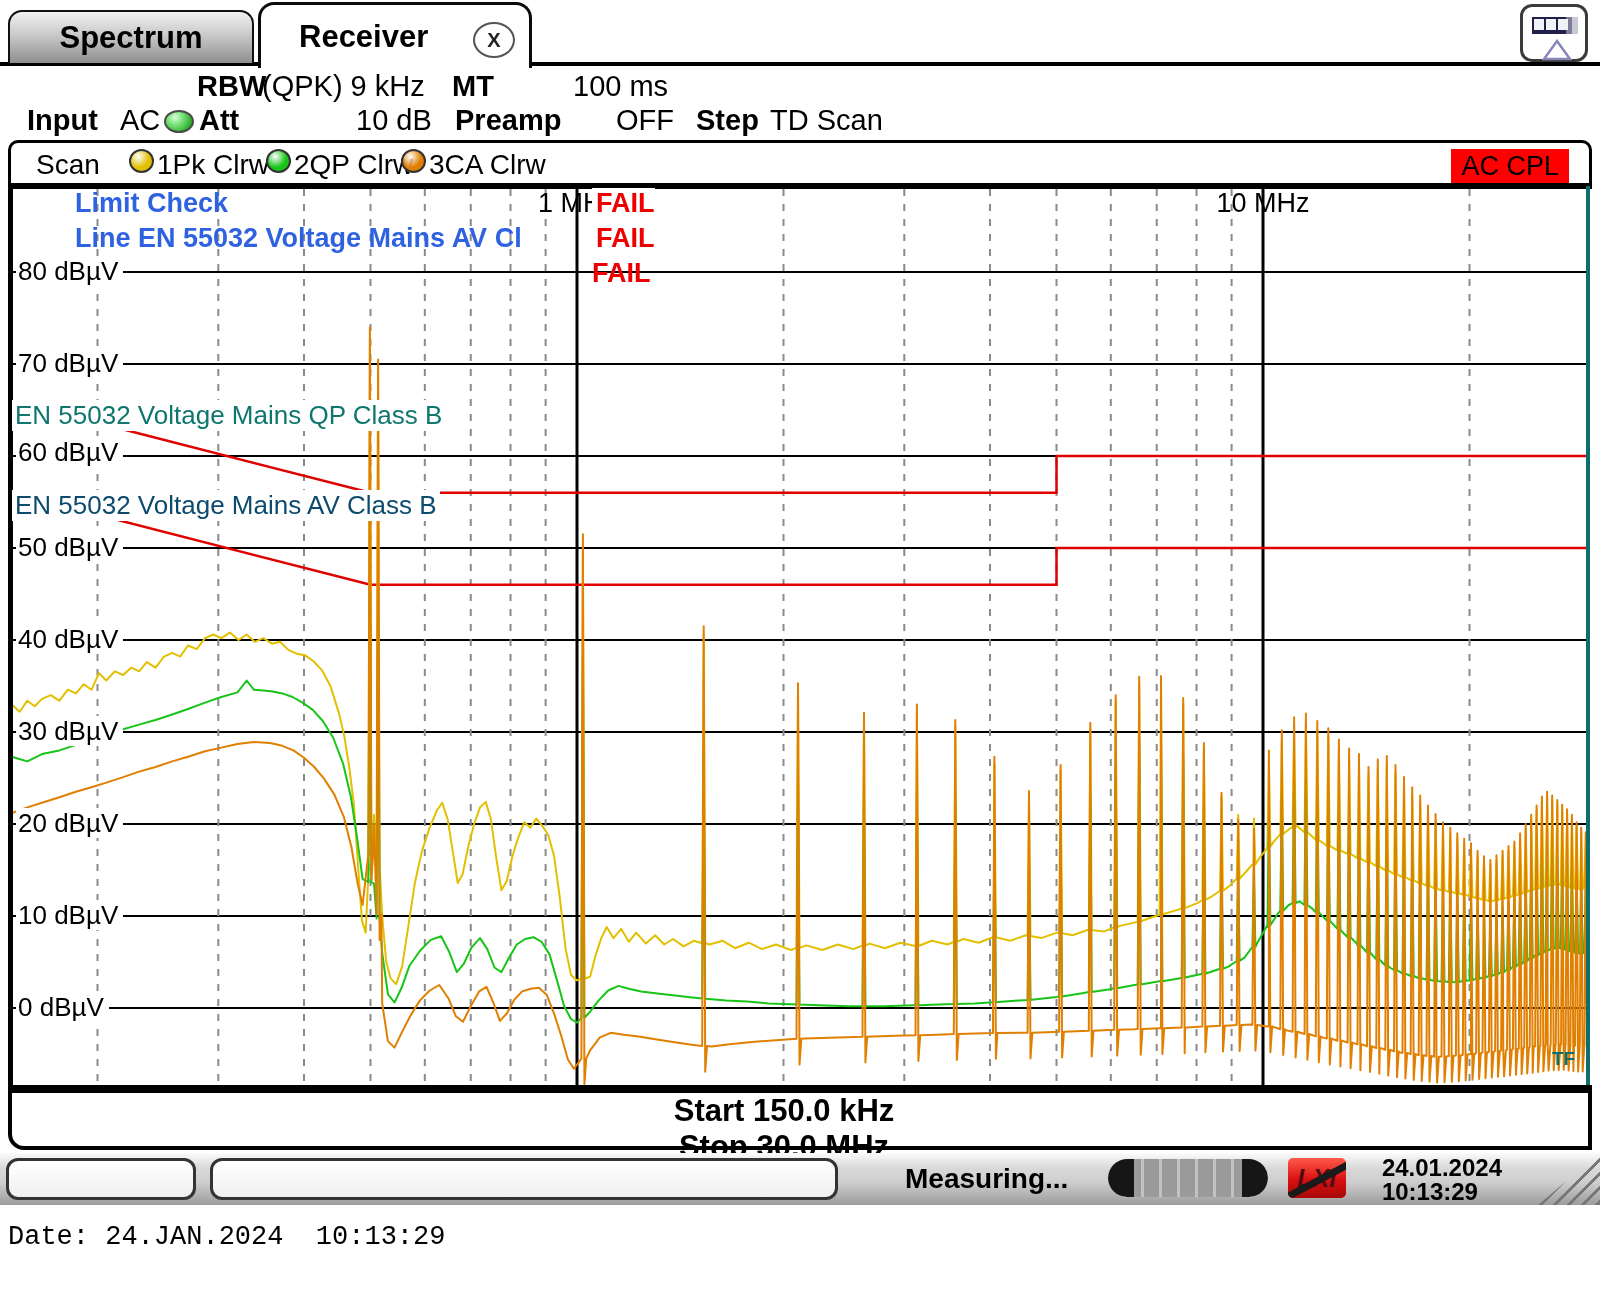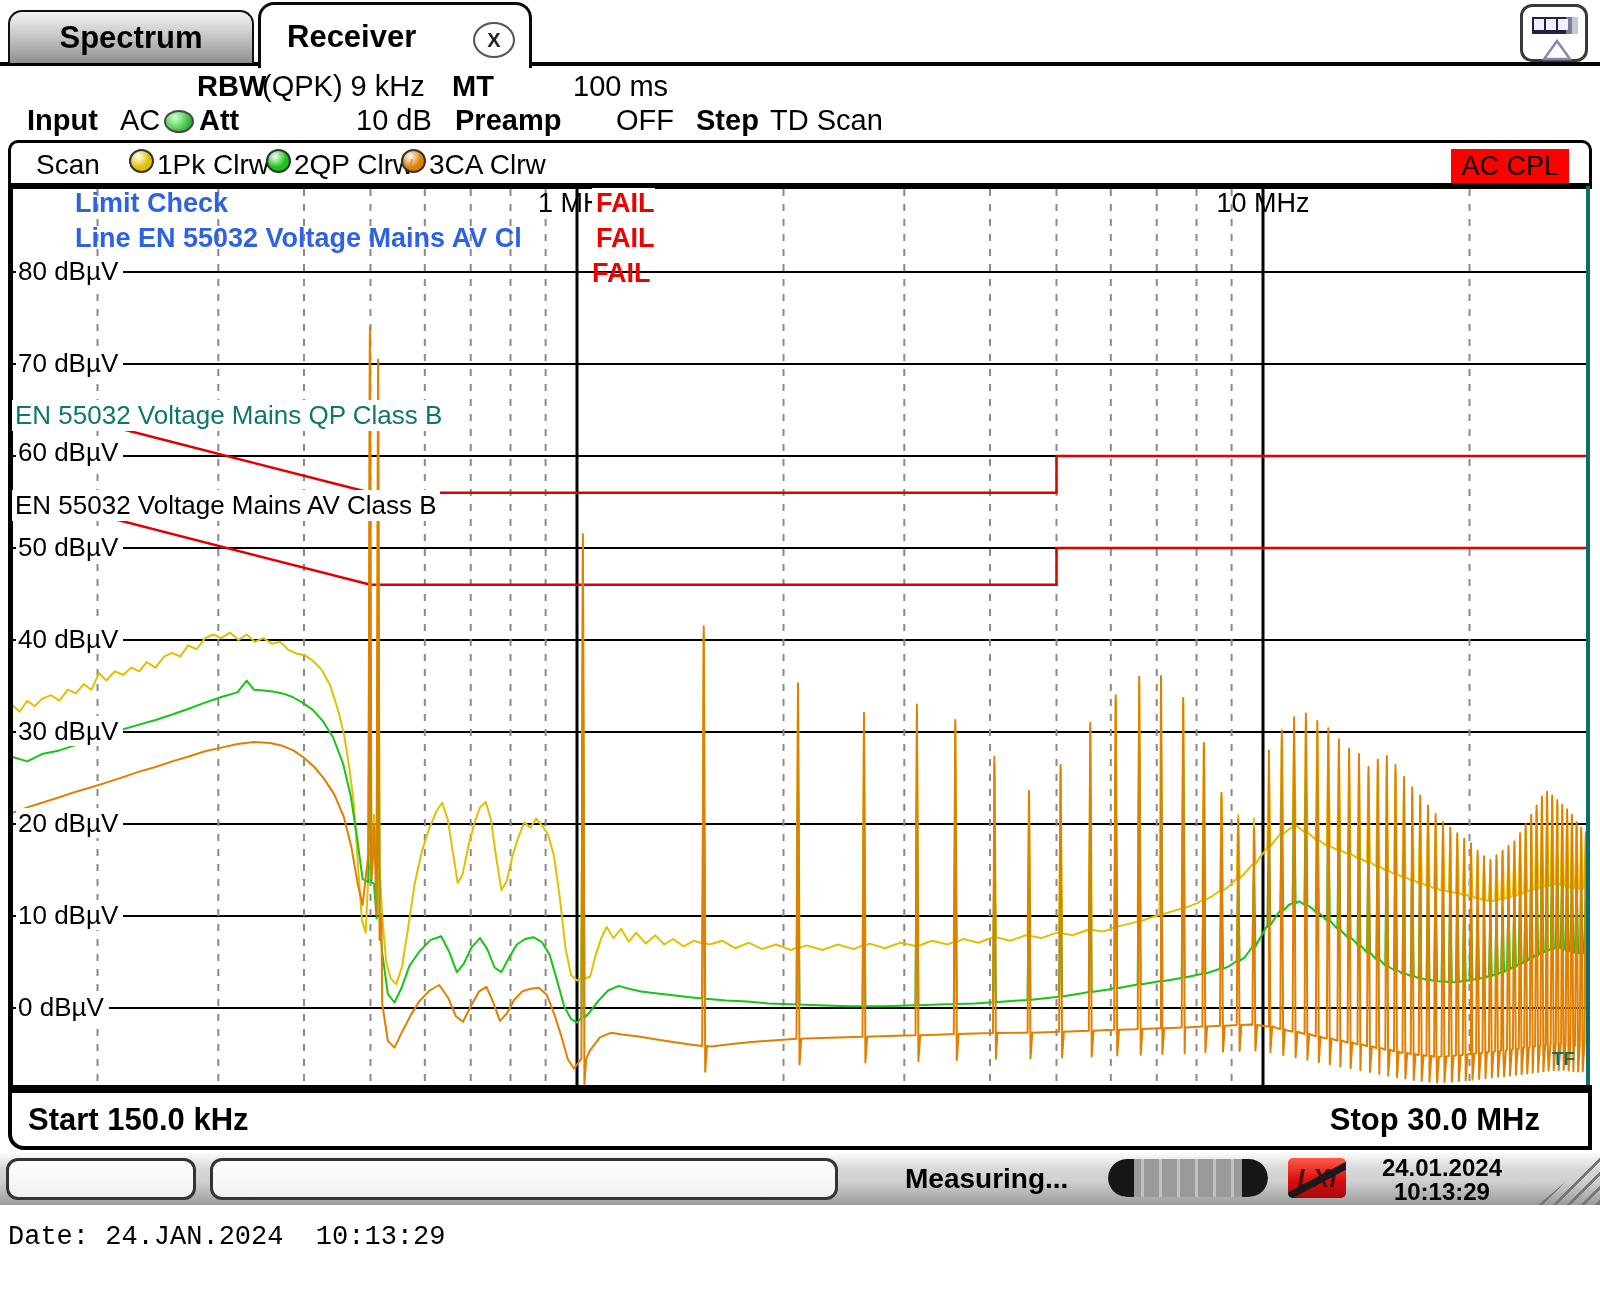--- a/index.html
+++ b/index.html
@@ -5,21 +5,21 @@
   html,body{margin:0;padding:0;background:#fff;}
   .stage{position:relative;width:1600px;height:1292px;background:#fff;overflow:hidden;
          font-family:"Liberation Sans", sans-serif;color:#000;}
   
   .tabline{position:absolute;left:0;top:62px;width:1600px;height:4px;background:#000;}
   .tab{position:absolute;box-sizing:border-box;display:flex;align-items:center;font-weight:bold;font-size:31px;}
   .tab-spectrum{left:8px;top:10px;width:246px;height:53px;border:2px solid #111;border-bottom:none;
       border-radius:14px 14px 0 0;background:linear-gradient(180deg,#f2f2f2 0%,#c9c9c9 45%,#8f8f8f 100%);
       justify-content:center;}
   .tab-receiver{left:258px;top:2px;width:274px;height:66px;border:3px solid #0a0a0a;border-bottom:none;
-      border-radius:16px 16px 0 0;background:#fff;z-index:3;padding-left:26px;}
+      border-radius:16px 16px 0 0;background:#fff;z-index:3;padding-left:38px;}
   .closebtn{position:absolute;right:14px;top:17px;width:38px;height:32px;border:2px solid #555;border-radius:50%;
       display:flex;align-items:center;justify-content:center;font-size:20px;font-weight:bold;color:#222;background:#fff;}
   .cornerbtn{position:absolute;left:1520px;top:4px;width:68px;height:58px;box-sizing:border-box;border:3px solid #3a3a3a;
       border-radius:12px;background:#fff;z-index:3;}
   .cornerbar{position:absolute;left:9px;top:10px;width:46px;height:17px;
       background:linear-gradient(90deg,#20204a 0 34px,#7d7d99 34px 40px,#c9c9d4 40px 46px);
       display:flex;gap:2px;padding:2px 0 2px 2px;box-sizing:border-box;}
   .cornerbar div{width:10px;height:11px;background:#f2f2f6;}
   .cornertri{position:absolute;left:19px;top:32px;}
   
@@ -43,37 +43,37 @@
   #plot-svg{position:absolute;left:13px;top:189px;}
   .ylab{position:absolute;height:30px;line-height:30px;font-size:26px;background:#fff;padding:0 5px 0 2px;white-space:nowrap;}
   .xmark{position:absolute;top:188px;width:120px;text-align:center;font-size:27px;white-space:nowrap;}
   .limlab{position:absolute;font-size:26px;background:#fff;padding:0 3px;white-space:nowrap;}
   .lc{position:absolute;left:75px;height:30px;font-size:27px;font-weight:bold;white-space:nowrap;overflow:hidden;max-width:497px;}
   .fail{position:absolute;left:592px;height:30px;font-size:27px;font-weight:bold;}
   .tf{position:absolute;left:1552px;top:1048px;font-size:19px;font-weight:bold;}
   
   .freqbar{position:absolute;left:8px;top:1089px;width:1584px;height:61px;box-sizing:border-box;border:4px solid #000;
       border-radius:0 0 0 16px;background:#fff;display:flex;align-items:center;justify-content:space-between;
-      font-size:31px;font-weight:bold;padding:0 48px 0 16px;}
+      font-size:31px;font-weight:bold;padding:0 48px 0 16px;flex-direction:column;}
   
   .status{position:absolute;left:0;top:1153px;width:1600px;height:52px;
       background:linear-gradient(180deg,#fbfbfb 0%,#d8d8d8 30%,#cfcfcf 55%,#9c9c9c 100%);}
   .softkey{position:absolute;top:5px;height:42px;box-sizing:border-box;border:3px solid #333;border-radius:12px;
       background:linear-gradient(180deg,#fff,#f0f0f0);}
   .measuring{position:absolute;left:905px;top:10px;font-size:28px;font-weight:bold;text-align:center;}
   .pill{position:absolute;left:1108px;top:6px;width:160px;height:38px;border-radius:19px;overflow:hidden;
       background:repeating-linear-gradient(90deg,#9a9a9a 0 15px,#c2c2c2 15px 18px);}
   .pill:before,.pill:after{content:"";position:absolute;top:0;width:26px;height:38px;background:#161616;}
   .pill:before{left:0;border-radius:19px 0 0 19px;}
   .pill:after{right:0;border-radius:0 19px 19px 0;}
   .lxi{position:absolute;left:1288px;top:5px;width:58px;height:40px;border-radius:5px;
       background:linear-gradient(180deg,#ff5a4a,#d90f0f 55%,#a80808);display:flex;align-items:center;justify-content:center;
       font-style:italic;font-weight:bold;font-size:25px;color:#4d0d16;overflow:hidden;}
   .lxi:after{content:"";position:absolute;left:-8px;top:18px;width:80px;height:7px;background:#1a1a1a;transform:rotate(-28deg);}
-  .dt{position:absolute;right:98px;top:3px;text-align:center;font-size:24px;font-weight:bold;line-height:24px;}
+  .dt{position:absolute;right:98px;top:3px;text-align:left;font-size:24px;font-weight:bold;line-height:24px;}
   .grip{position:absolute;right:0;top:0;width:62px;height:52px;clip-path:polygon(100% 0,100% 100%,0 100%);
       background:repeating-linear-gradient(135deg,rgba(0,0,0,0) 0 7px,#777 7px 10px);}
   
   .footer{position:absolute;left:8px;top:1222px;font-family:"Liberation Mono", monospace;font-size:27px;white-space:pre;}
 </style>
 </head>
 <body>
 
 <div class="stage">
 
@@ -172,21 +172,21 @@
       <div class="ylab" style="left: 16px; top: 437px;">60 dBµV</div>
       <div class="ylab" style="left: 16px; top: 532px;">50 dBµV</div>
       <div class="ylab" style="left: 16px; top: 624px;">40 dBµV</div>
       <div class="ylab" style="left: 16px; top: 716px;">30 dBµV</div>
       <div class="ylab" style="left: 16px; top: 808px;">20 dBµV</div>
       <div class="ylab" style="left: 16px; top: 900px;">10 dBµV</div>
       <div class="ylab" style="left: 16px; top: 992px;">0 dBµV</div>
       <div class="xmark" style="left: 517px;">1 MHz</div>
       <div class="xmark" style="left: 1203px;">10 MHz</div>
       <div class="limlab" style="left: 12px; top: 399.6px; color: #0f766e;">EN 55032 Voltage Mains QP Class B</div>
-      <div class="limlab" style="left: 12px; top: 489.76px; color: #000000;">EN 55032 Voltage Mains AV Class B</div>
+      <div class="limlab" style="left: 12px; top: 489.76px; color: #0c4a6e;">EN 55032 Voltage Mains AV Class B</div>
     </div>
 
   <div class="lc" id="lc-title" style="top: 188px; color: rgb(46, 98, 224);">Limit Check</div>
   <div class="fail" id="fail-0" style="top: 188px; background: rgb(255, 255, 255); padding-left: 4px; color: rgb(238, 0, 0);">FAIL</div>
   <div class="lc" id="lc-row1" style="top: 223px; color: rgb(46, 98, 224);">Line EN 55032 Voltage Mains AV Cl</div>
   <div class="fail" id="fail-1" style="top: 223px; background: rgb(255, 255, 255); padding-left: 4px; color: rgb(238, 0, 0);">FAIL</div>
   <div class="fail" id="fail-2" style="top: 258px; color: rgb(238, 0, 0);">FAIL</div>
 
   <div class="tf" id="tf-label" style="color: rgb(13, 110, 110);">TF</div>
 

